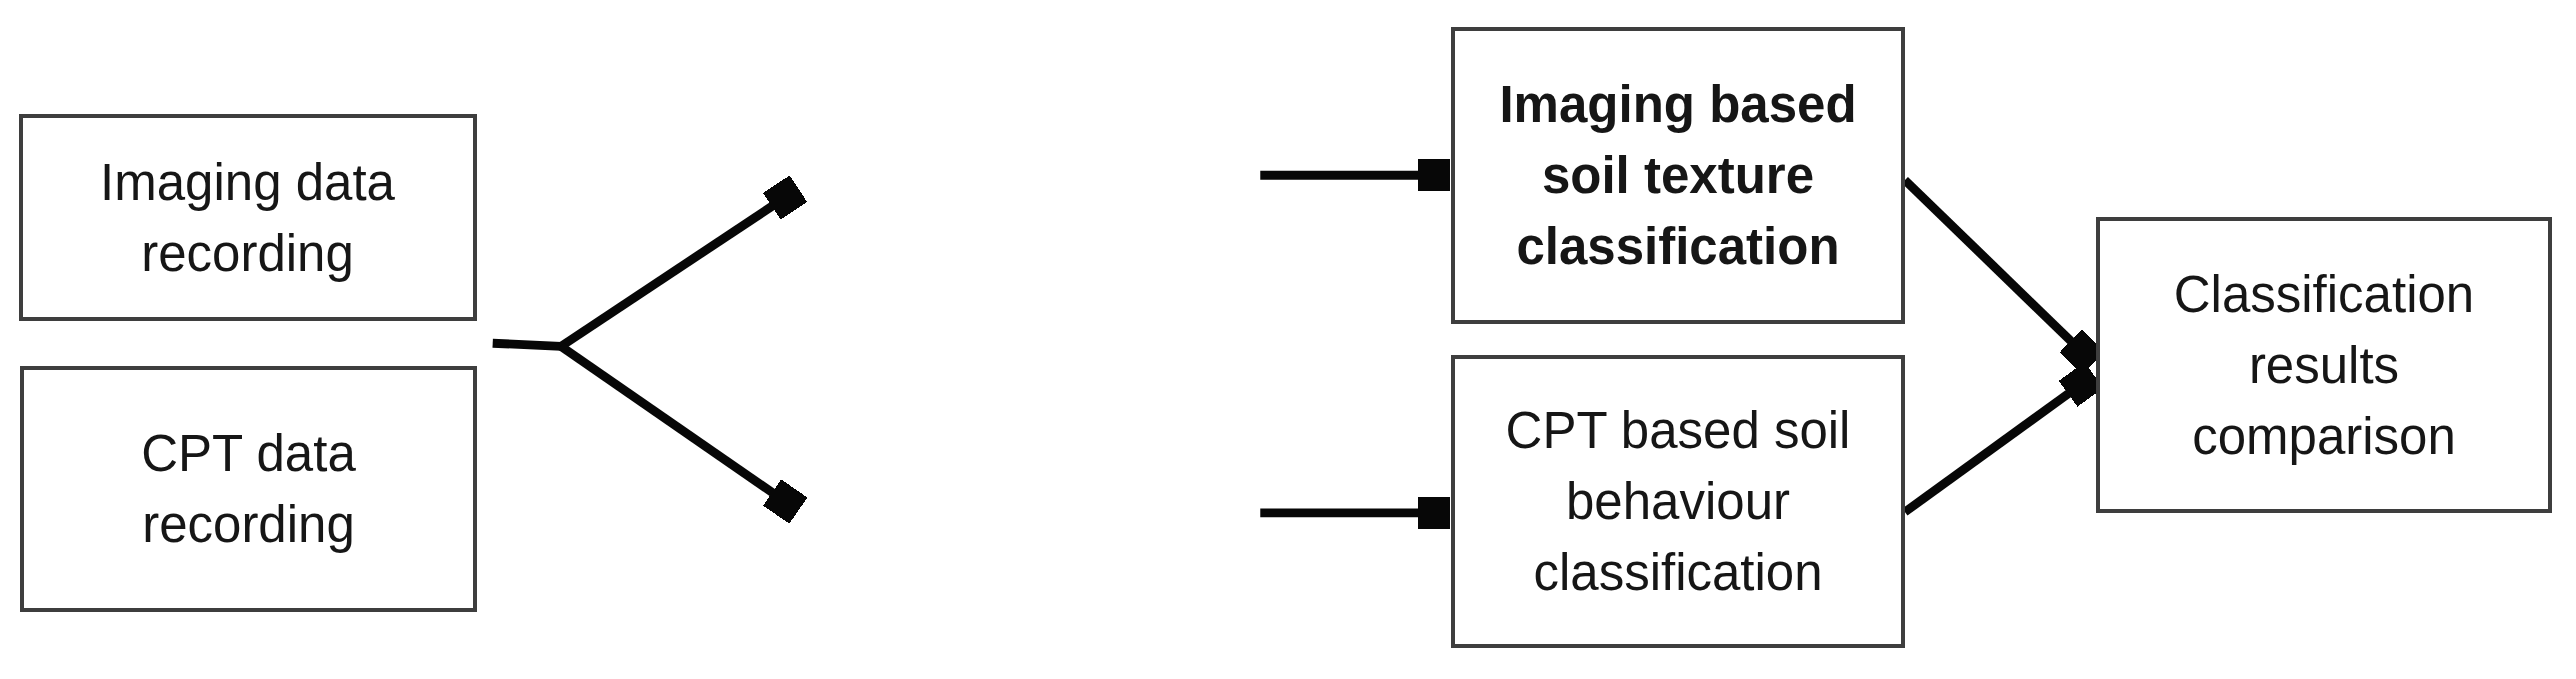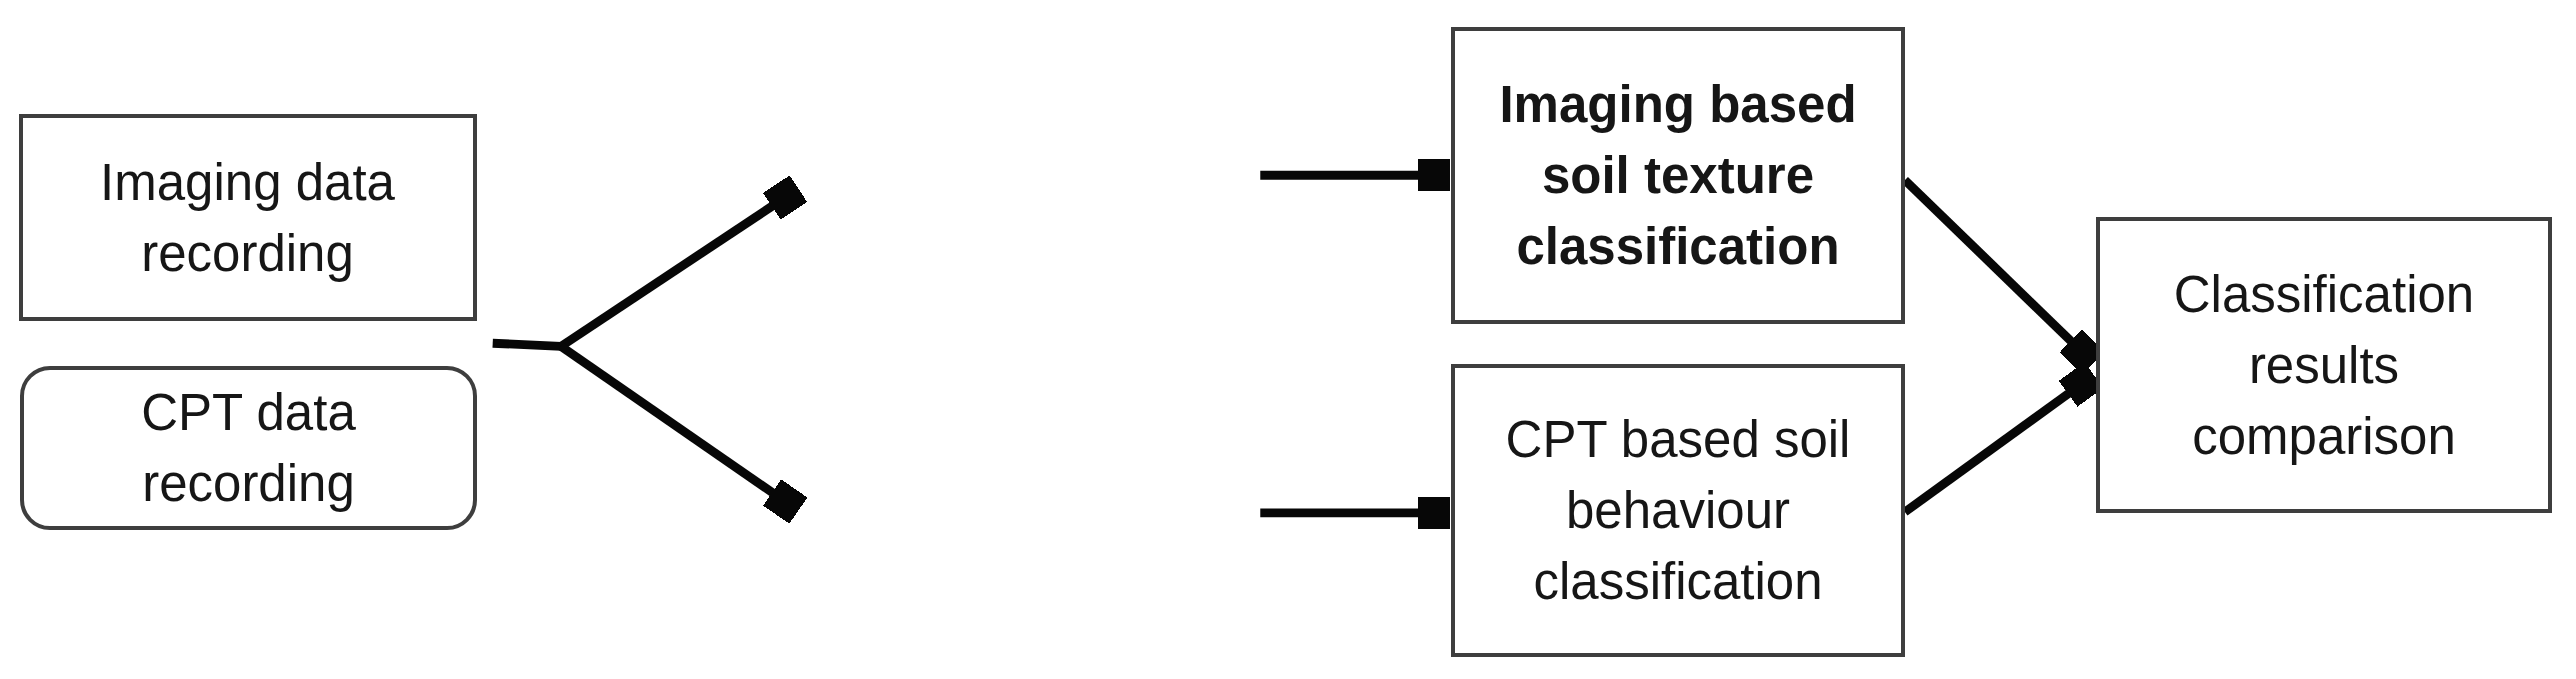--- a/index.html
+++ b/index.html
@@ -27,25 +27,25 @@
   }
   .node .label {
     white-space: pre-line;
     font-size: 51px;
     line-height: 71px;
     color: #161616;
     letter-spacing: 0px;
   }
   
   #node-imaging-data        { left: 18.5px;   top: 114px; width: 458px; height: 207px; justify-content: center; }
-  #node-cpt-data            { left: 20px;   top: 366px; width: 457px; height: 164px; border-radius: 30px; }
+  #node-cpt-data            { left: 20px;   top: 366px; width: 457px; height: 246px; }
   #node-video-processing    { left: 804px; top: 26.5px;  width: 457px; height: 291px; }
   #node-cone-tip-evaluation { left: 806px; top: 366px; width: 454px; height: 297px; }
   #node-imaging-class       { left: 1451px; top: 26.5px;  width: 454px; height: 297px; font-weight: bold; }
-  #node-cpt-class           { left: 1451px; top: 364px; width: 454px; height: 293px; }
+  #node-cpt-class           { left: 1451px; top: 355px; width: 454px; height: 293px; }
   #node-results             { left: 2096px; top: 217px; width: 456px; height: 296px; }
 
   #arrow-layer {
     position: absolute;
     left: 0; top: 0;
     width: 2576px;
     height: 680px;
     pointer-events: none;
   }
   #arrow-layer path, #arrow-layer polyline {

